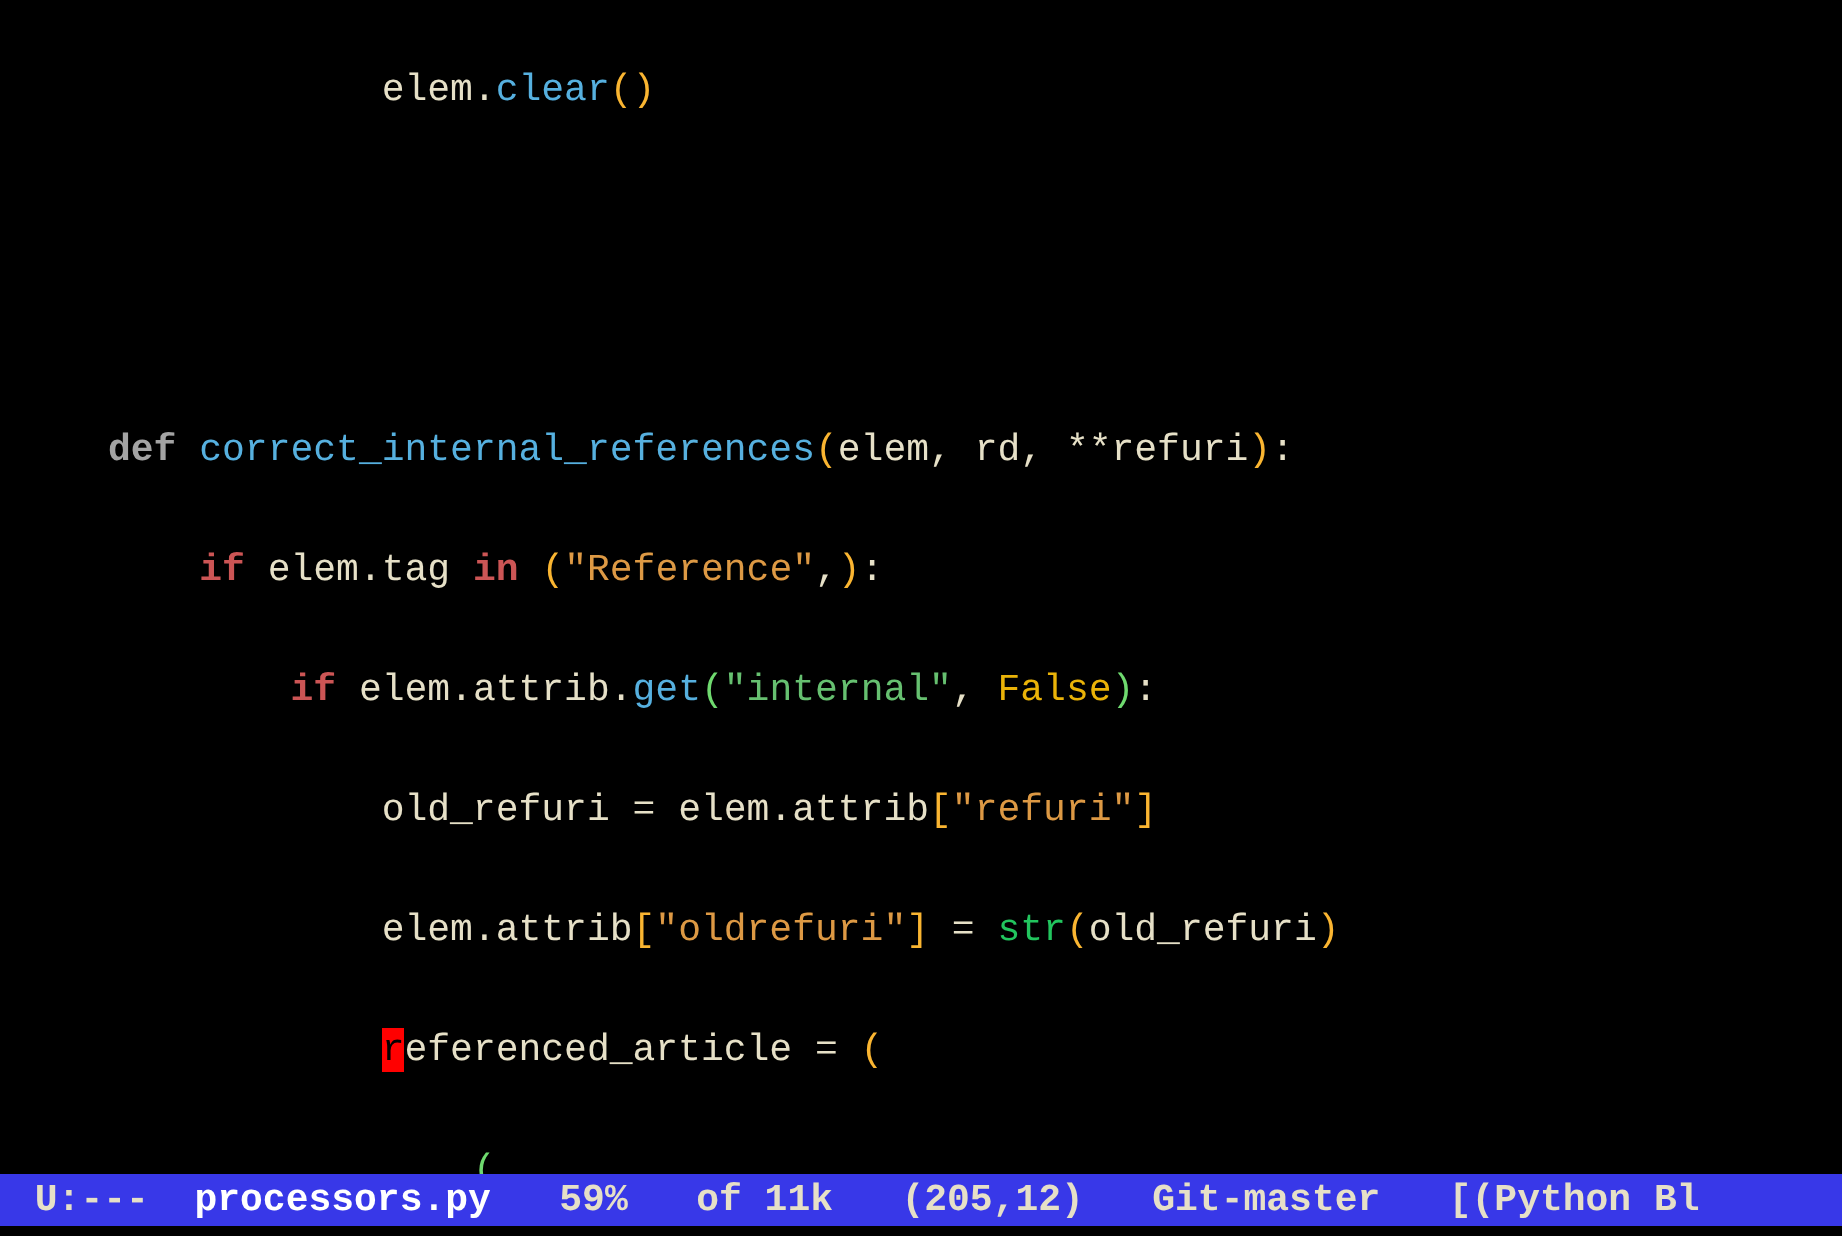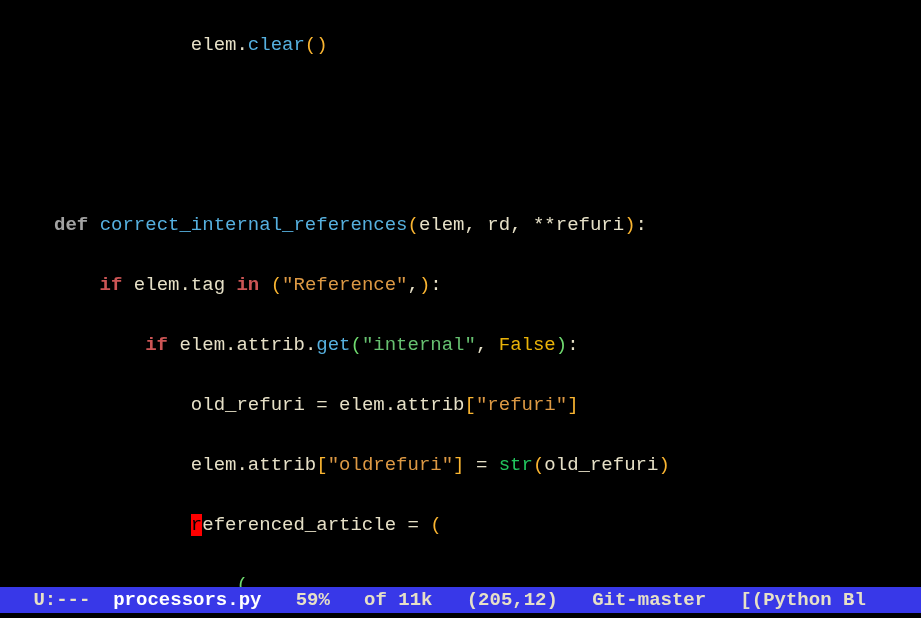--- a/index.html
+++ b/index.html
@@ -45,21 +45,21 @@
 .modeline {
   position: absolute;
   bottom: 5px;
   left: 0;
   width: 921px;
   height: 26px;
   line-height: 26px;
   background: #3838e8;
   color: #e6e0c7;
   font-weight: bold;
-  padding-left: 22px;
+  padding-left: 6px;
   white-space: pre;
   overflow: hidden;
 }
 .modeline .filename { color: #ffffff; }
 </style>
 </head>
 <body>
 
 <div class="editor">
 <div class="line"><span>            </span><span class="var">elem</span><span class="op">.</span><span class="fn">clear</span><span class="paren">(</span><span class="paren">)</span></div>

